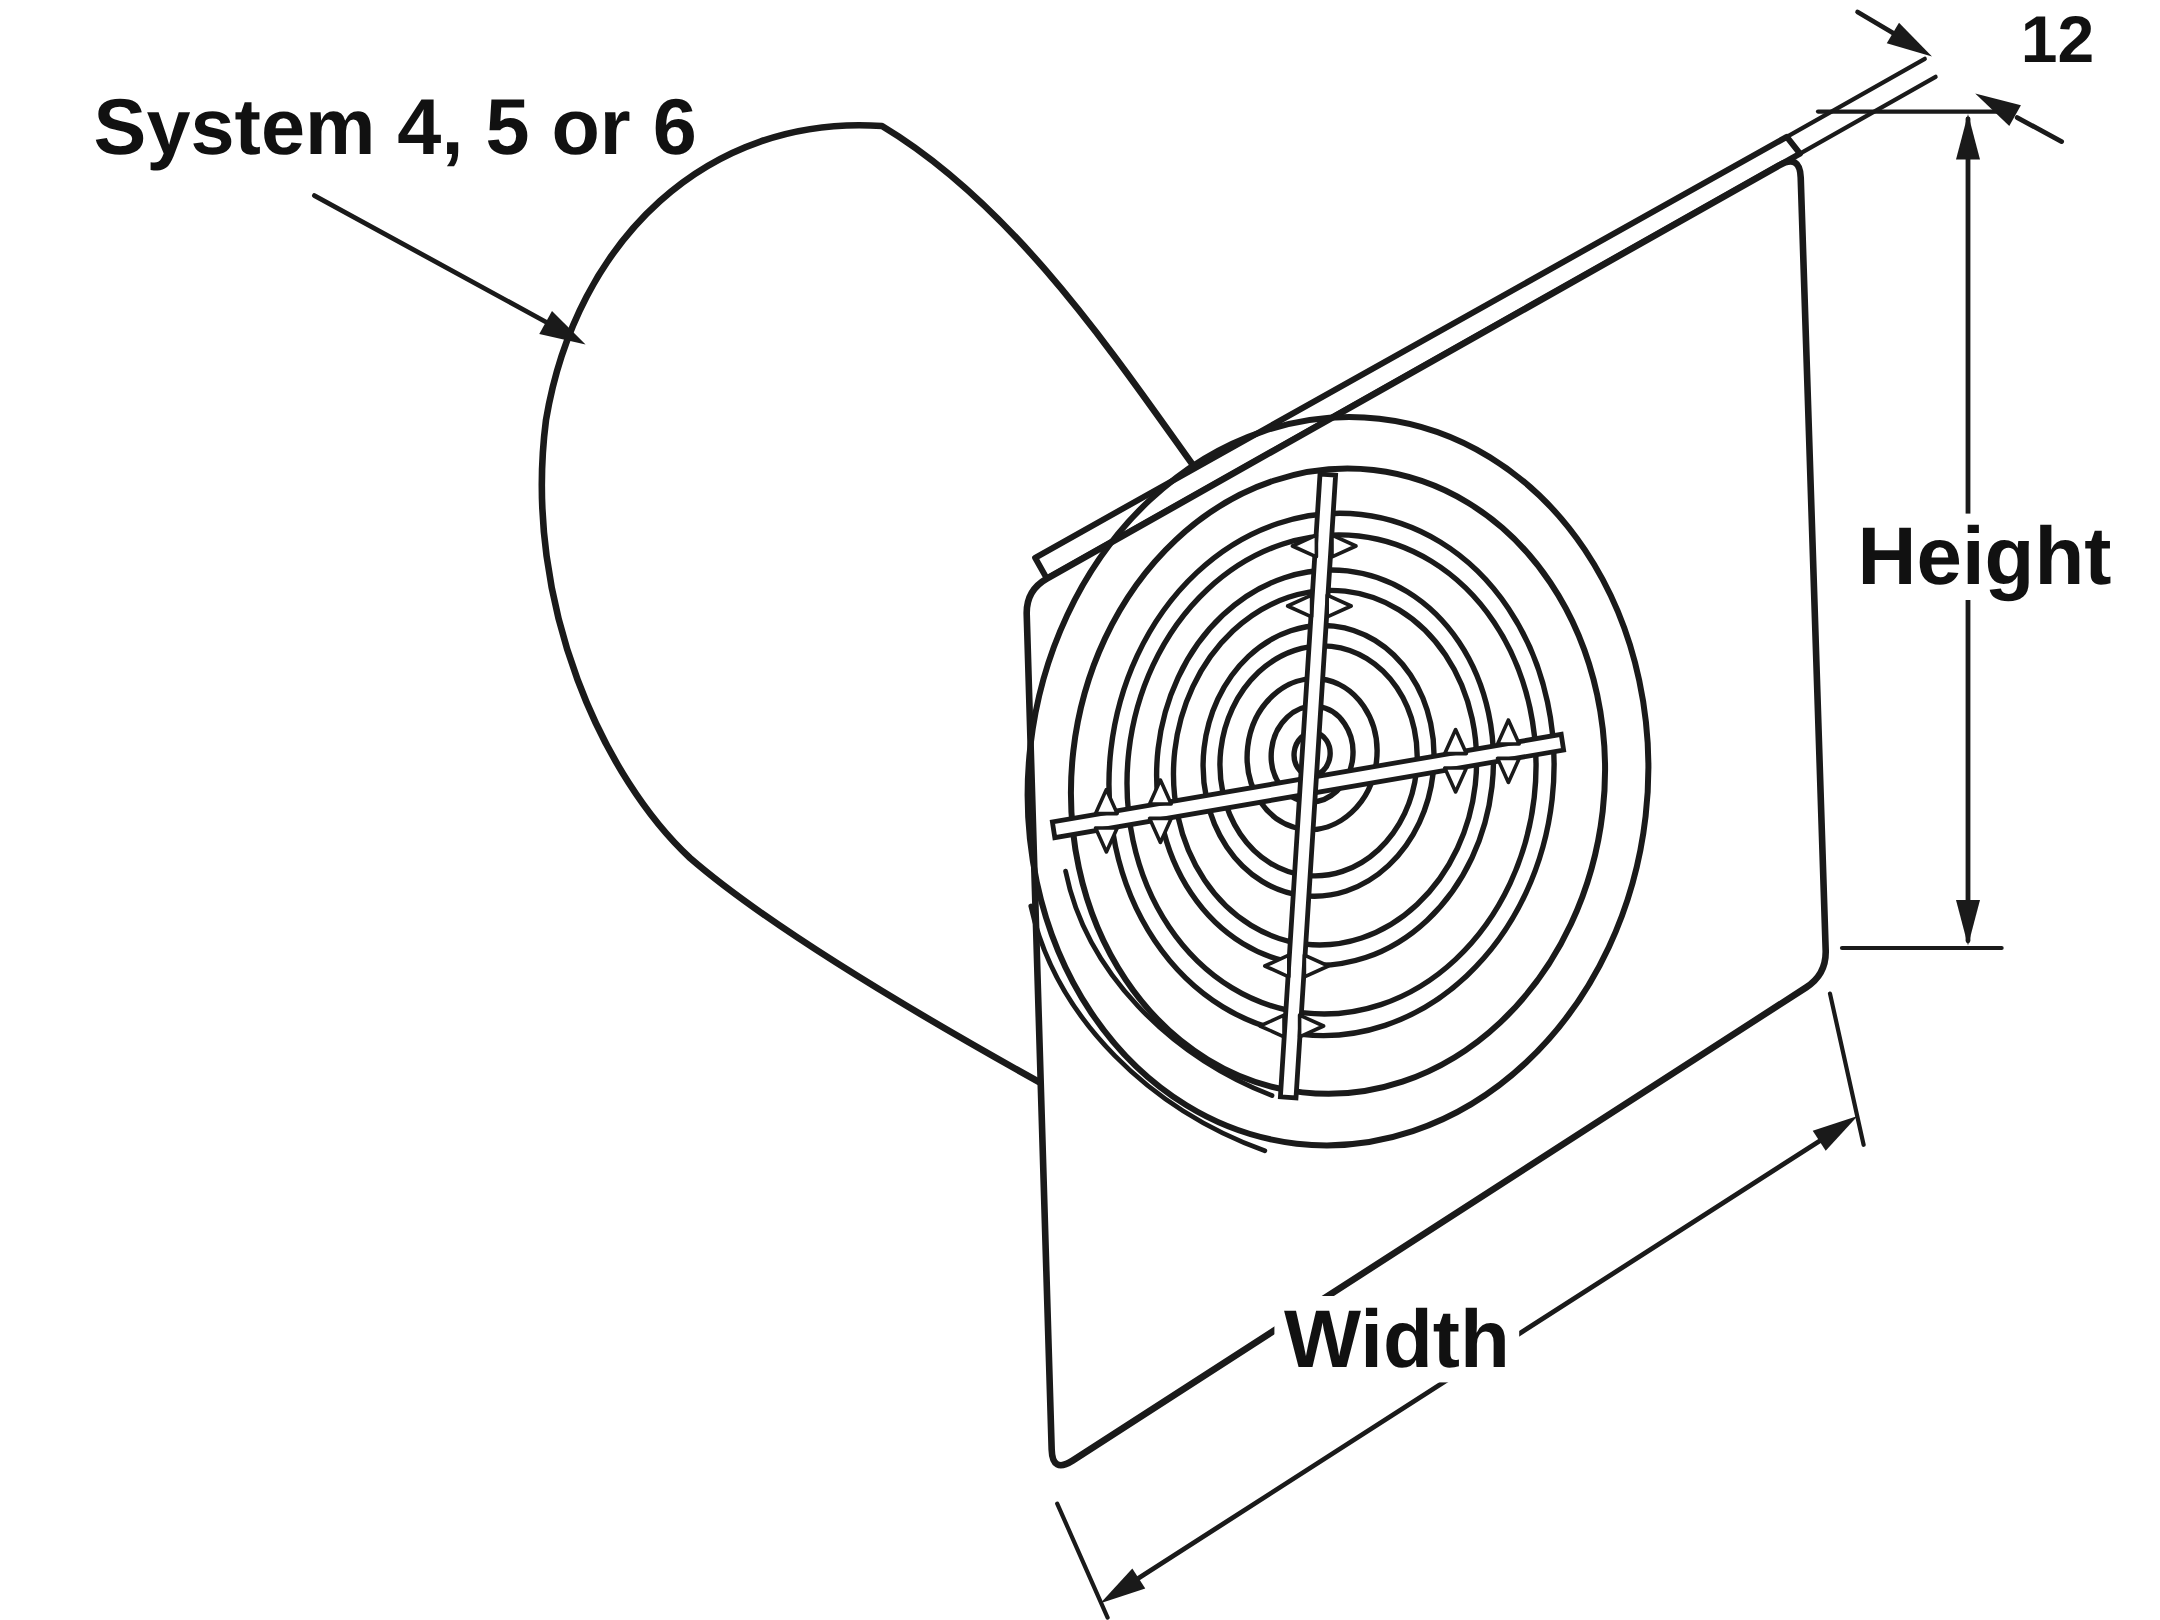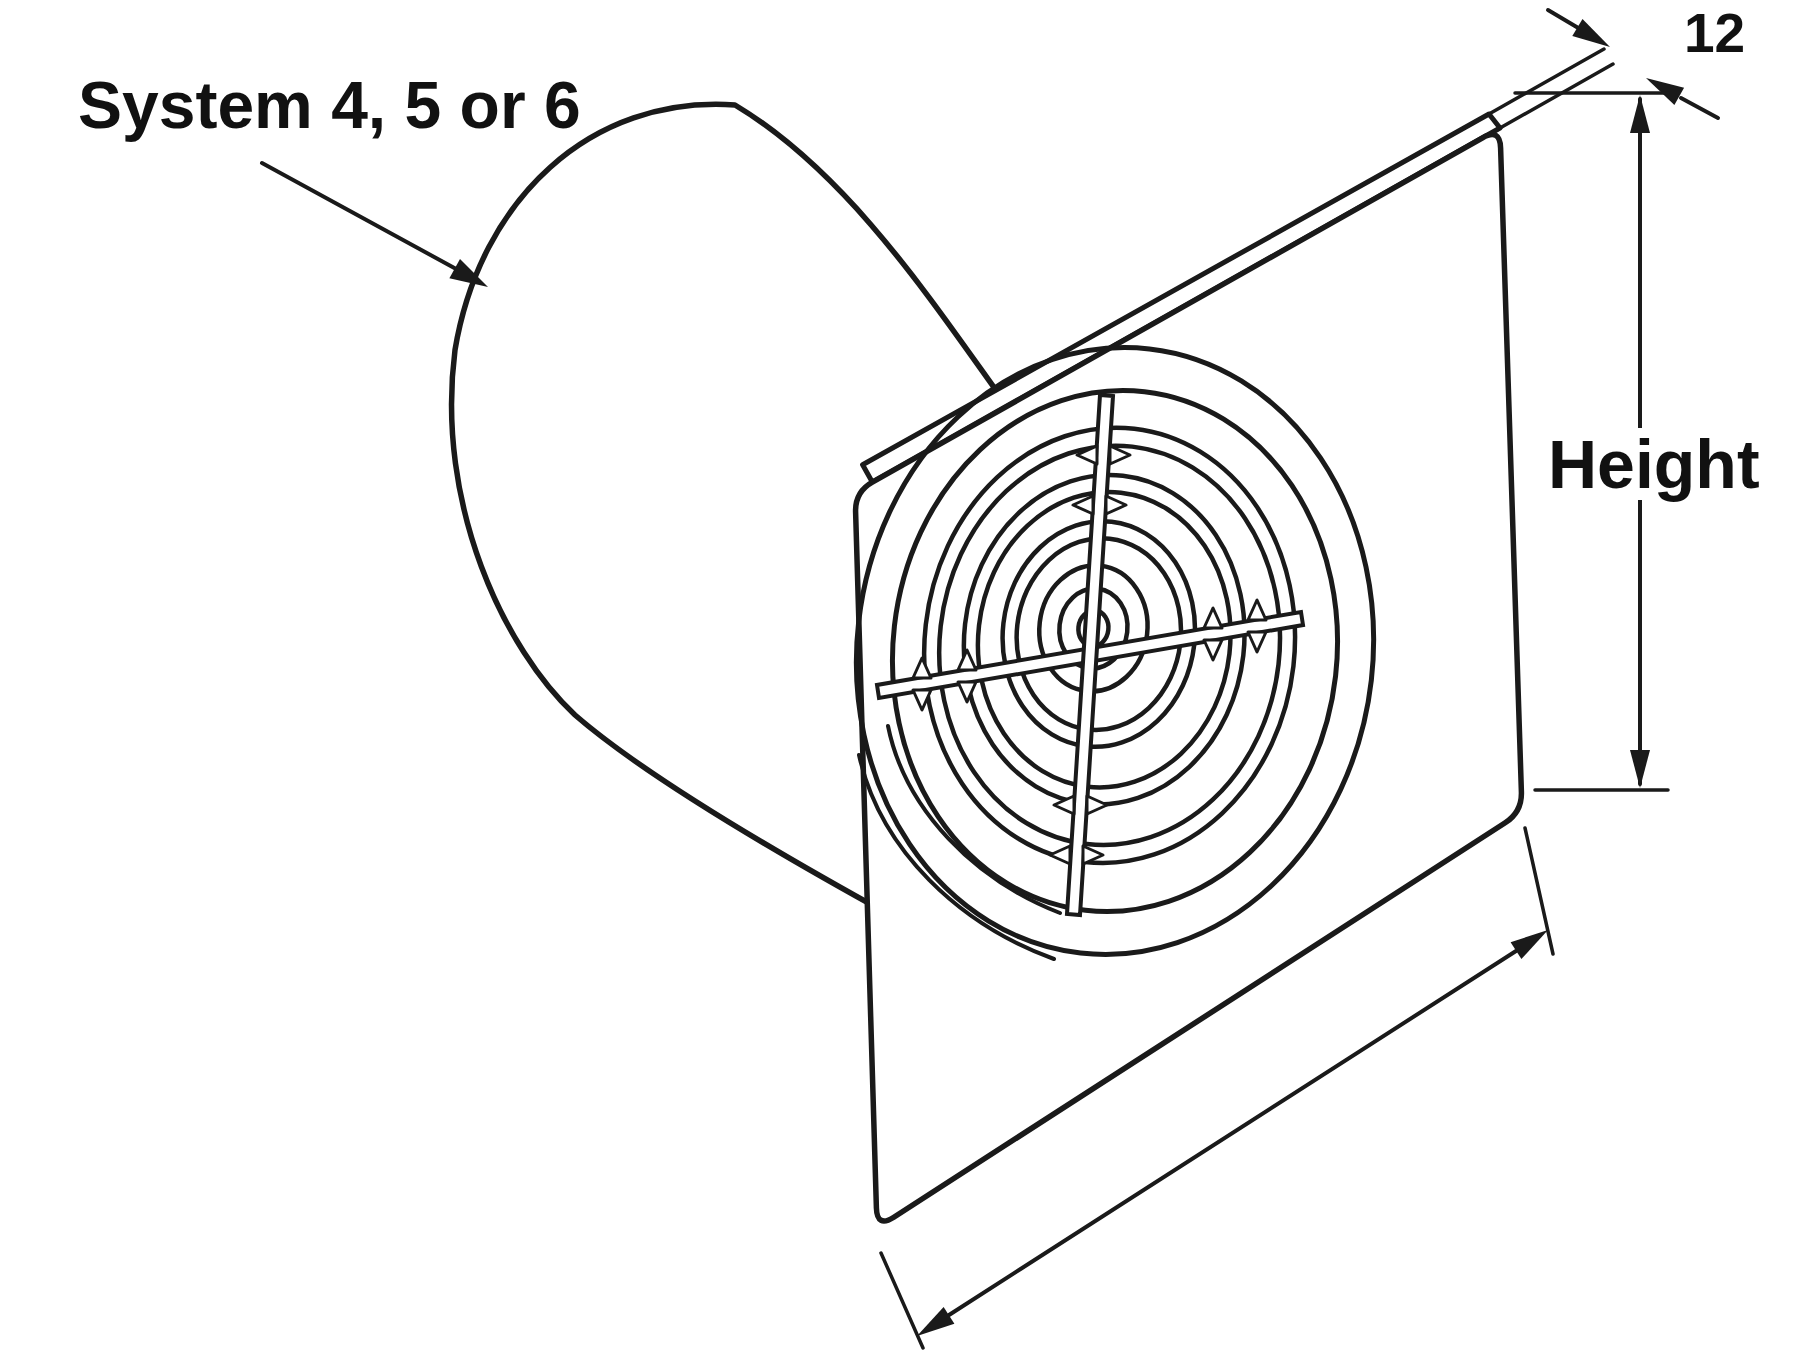--- a/index.html
+++ b/index.html
@@ -127,14 +127,15 @@
       </g>
     </g>
   </svg>
 
   <div class="dim-label lbl-system">System 4, 5 or 6</div>
 
   <div class="dim-label lbl-12">12</div>
 
   <div class="dim-label lbl-height">Height</div>
 
+  <div class="dim-label lbl-width">Width</div>
 
 </div>
 
 </body></html>

